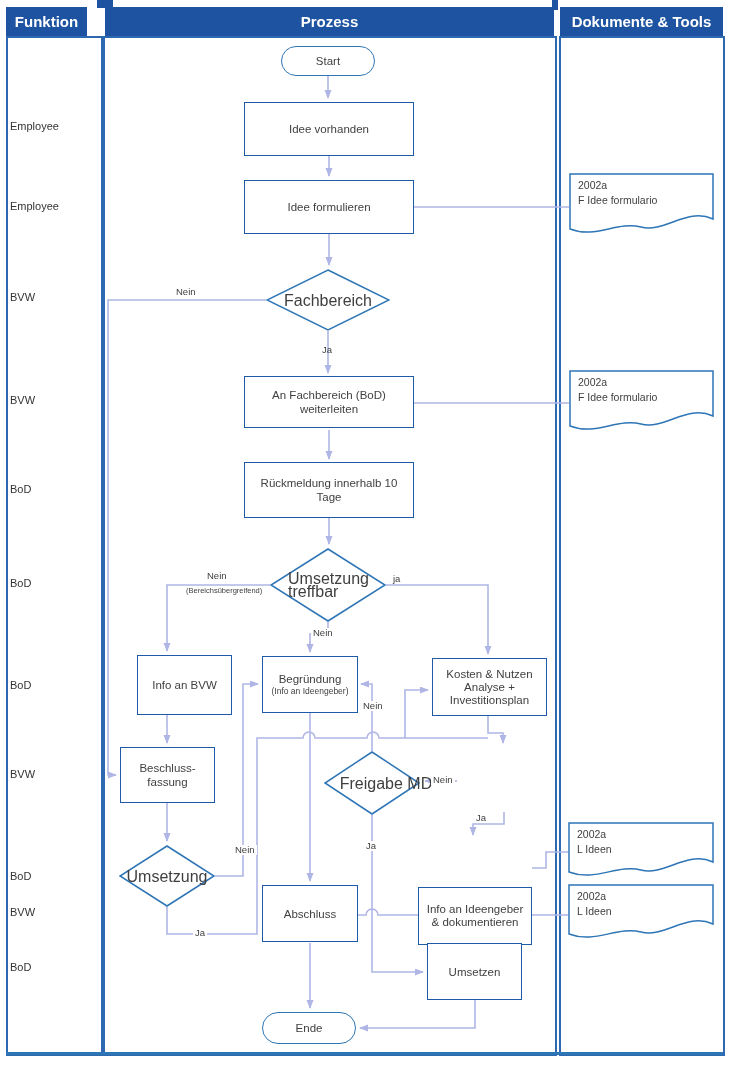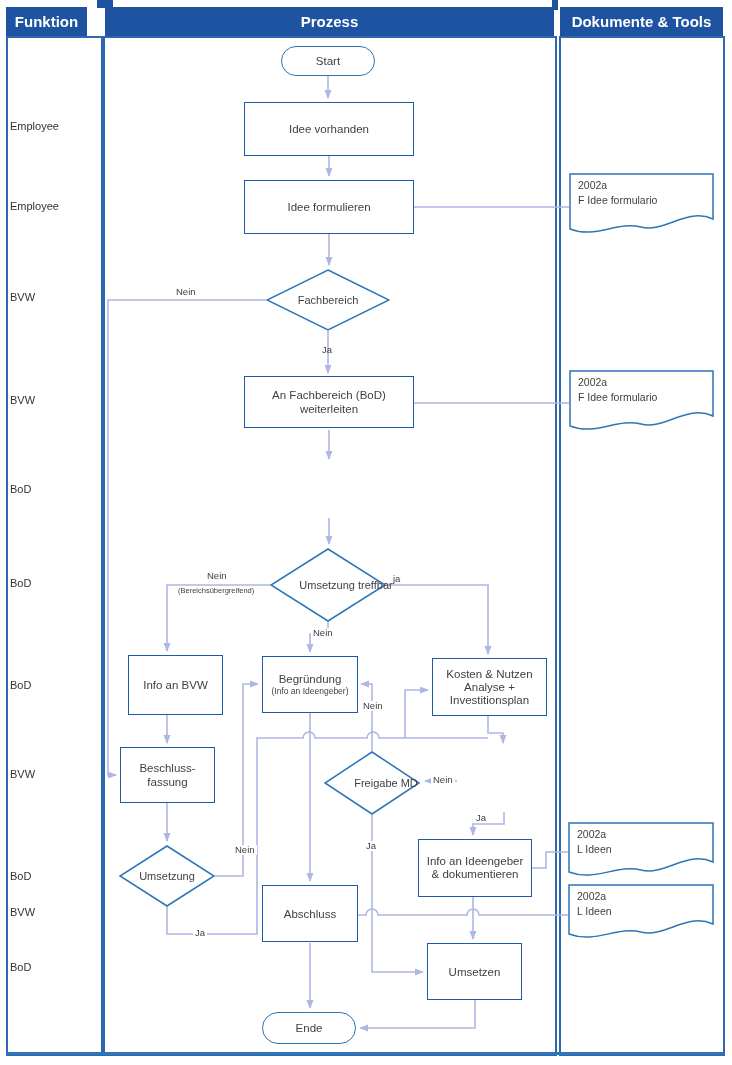--- a/index.html
+++ b/index.html
@@ -17,31 +17,31 @@
   .connectors{position:absolute;left:0;top:0;z-index:2;}
   .connectors path{stroke:var(--connector);stroke-width:1.6;fill:none;}
   .node{position:absolute;background:#fff;border:1.5px solid var(--shape_border);z-index:4;
         display:flex;flex-direction:column;align-items:center;justify-content:center;
         font-size:11.5px;text-align:center;line-height:14px;box-sizing:border-box;}
   .term{border-color:var(--diamond_border);border-radius:16px;}
   .diamond{position:absolute;z-index:4;}
   .diamond svg{position:absolute;left:0;top:0;}
   .diamond polygon{fill:#fff;stroke:var(--diamond_border);stroke-width:1.5;}
   .dlabel{position:absolute;left:0;top:0;width:100%;height:100%;display:flex;align-items:center;
-          justify-content:center;text-align:left;font-size:11px;line-height:13px;z-index:5;}
+          justify-content:center;text-align:left;font-size:16px;line-height:13px;z-index:5;}
   .doc{position:absolute;z-index:4;}
   .doc svg{position:absolute;left:0;top:0;}
   .doc path{fill:#fff;stroke:var(--diamond_border);stroke-width:1.5;}
   .doctext{position:absolute;left:9px;top:5px;font-size:10.5px;line-height:15px;z-index:5;}
   .elabel{position:absolute;font-size:9.5px;color:#404040;z-index:6;line-height:10px;}
   .wbg{background:#fff;padding:0 2px;}
   .sub{font-size:8.5px;line-height:11px;}
-  .tiny{font-size:7.5px;}
+  .tiny{font-size:7.5px;margin-left:8px;}
   .pad8{padding:0 8px;}
-  .pad13{padding:0 4px;}
+  .pad13{padding:0 4px;margin-top:48px;}
 </style>
 </head>
 <body>
 
 <div id="canvas">
 
   <div class="lane" style="left:6px;top:36px;width:93px;height:1016px;"></div>
   <div class="lane" style="left:103px;top:36px;width:450px;height:1016px;"></div>
   <div class="lane" style="left:559px;top:36px;width:162px;height:1016px;"></div>
   <div style="position:absolute;left:6px;top:1052px;width:717px;height:3px;background:var(--diamond_border);z-index:0;"></div>
@@ -111,21 +111,24 @@
     </div>
   <div class="node" style="left:244px;top:102px;width:170px;height:54px;">
       <span>Idee vorhanden</span>
     </div>
   <div class="node" style="left:244px;top:180px;width:170px;height:54px;">
       <span>Idee formulieren</span>
     </div>
   <div class="node pad8" style="left:244px;top:376px;width:170px;height:52px;">
       <span>An Fachbereich (BoD) weiterleiten</span>
     </div>
-  <div class="node" style="left:128px;top:655px;width:95px;height:60px;">
+  <div class="node pad8" style="left:244px;top:462px;width:170px;height:56px;">
+      <span>Rückmeldung innerhalb 10 Tage</span>
+    </div>
+  <div class="node" style="left:137px;top:655px;width:95px;height:60px;">
       <span>Info an BVW</span>
     </div>
   <div class="node" style="left:262px;top:656px;width:96px;height:57px;">
     <span>Begründung</span>
     <span class="sub">(Info an Ideengeber)</span>
   </div>
   <div class="node" style="left:432px;top:658px;width:115px;height:58px;padding:0 5px;line-height:13px;">
       <span>Kosten &amp; Nutzen Analyse + Investitionsplan</span>
     </div>
   <div class="node" style="left:120px;top:747px;width:95px;height:56px;padding:0 8px;">

